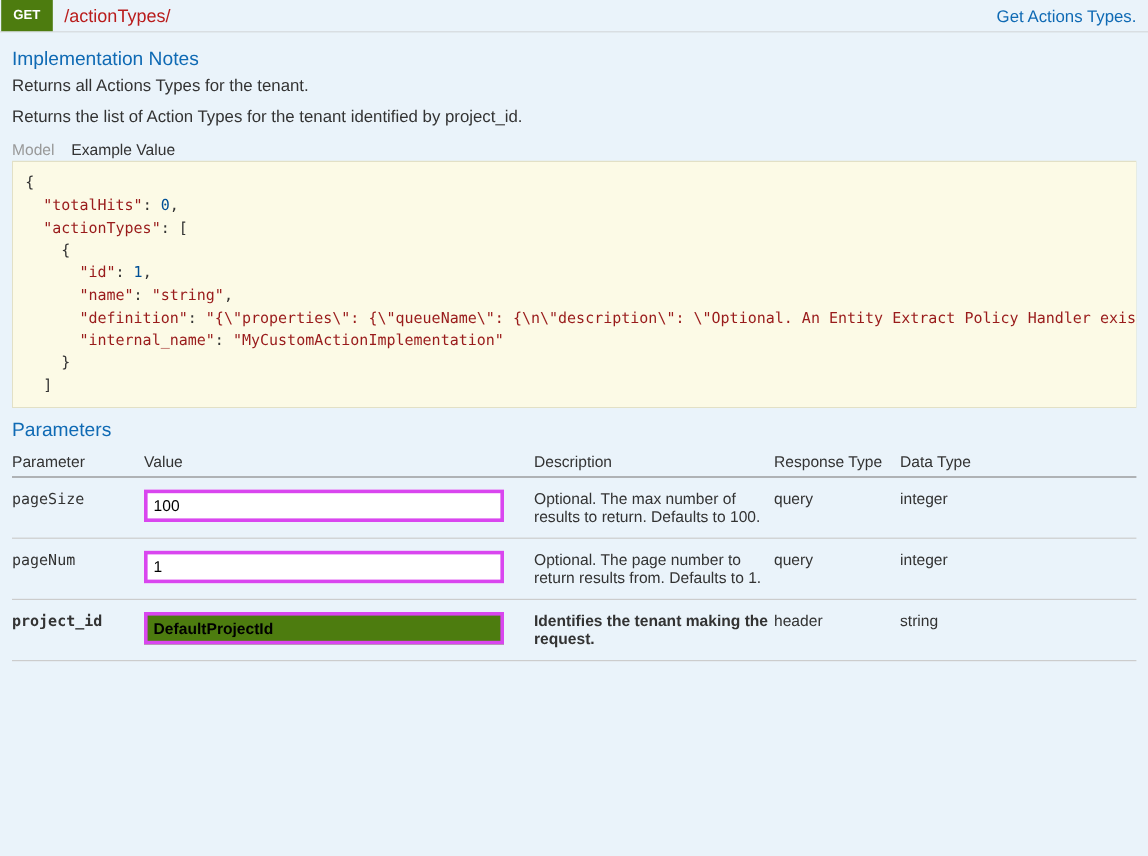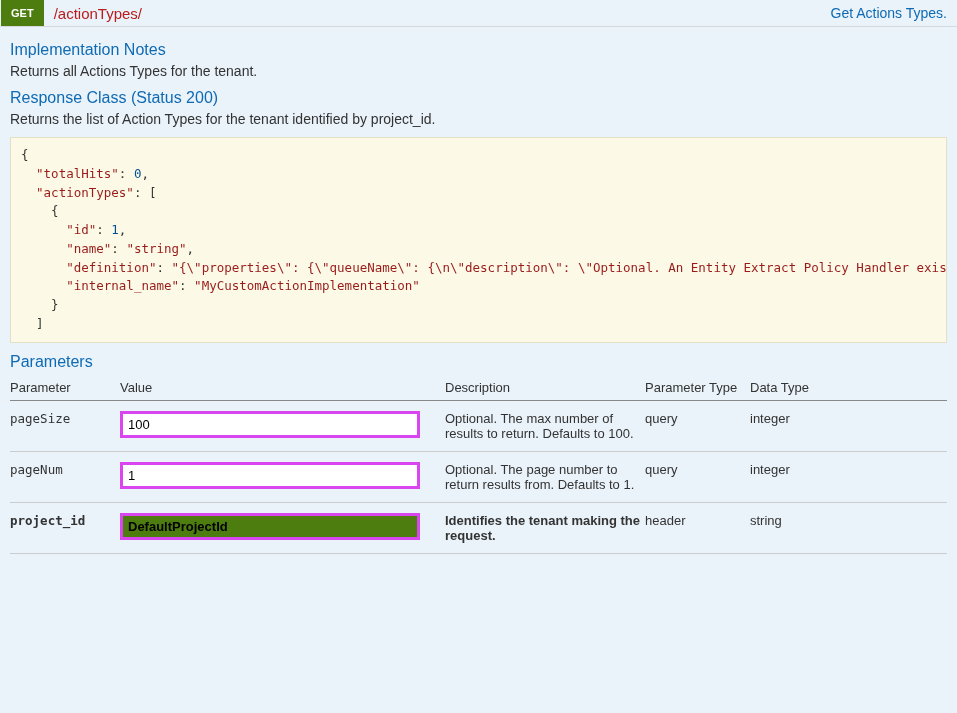--- a/index.html
+++ b/index.html
@@ -149,23 +149,26 @@
   <span class="method-badge">GET</span>
   <span class="path-text">/actionTypes/</span>
   <span class="summary-link">Get Actions Types.</span>
 </div>
 
 <div class="content">
 
   <h3 class="section-heading">Implementation Notes</h3>
   <div class="section-text">Returns all Actions Types for the tenant.</div>
 
-  <h3 class="section-heading">Response Class (Status 200)</h3>
   <div class="section-text">Returns the list of Action Types for the tenant identified by project_id.</div>
 
+  <div class="tabs">
+    <span class="tab">Model</span>
+    <span class="tab active">Example Value</span>
+  </div>
 
   <div class="code-block"><span class="brace">{</span>
   <span class="key">"totalHits"</span>: <span class="num">0</span>,
   <span class="key">"actionTypes"</span>: [
     <span class="brace">{</span>
       <span class="key">"id"</span>: <span class="num">1</span>,
       <span class="key">"name"</span>: <span class="str">"string"</span>,
       <span class="key">"definition"</span>: <span class="str">"{\"properties\": {\"queueName\": {\n\"description\": \"Optional. An Entity Extract Policy Handler exists to execut</span>
       <span class="key">"internal_name"</span>: <span class="str">"MyCustomActionImplementation"</span>
     <span class="brace">}</span>
@@ -174,21 +177,21 @@
 
 
   <h3 class="section-heading">Parameters</h3>
 
   <table class="params-table">
     <thead>
       <tr>
         <th class="col-parameter">Parameter</th>
         <th class="col-value">Value</th>
         <th class="col-description">Description</th>
-        <th class="col-paramtype">Parameter Type</th>
+        <th class="col-paramtype">Response Type</th>
         <th class="col-datatype">Data Type</th>
       </tr>
     </thead>
     <tbody>
       <tr>
         <td class="param-name">pageSize</td>
         <td>
           <input class="param-input" value="100" style="">
         </td>
         <td>Optional. The max number of results to return. Defaults to 100.</td>

